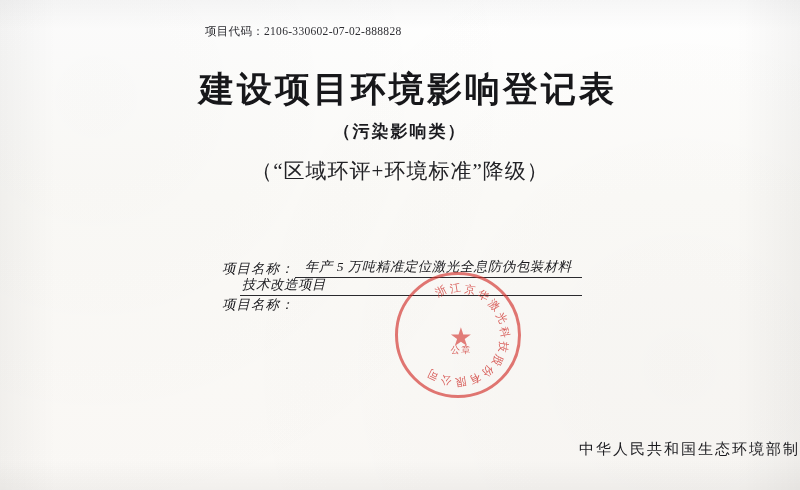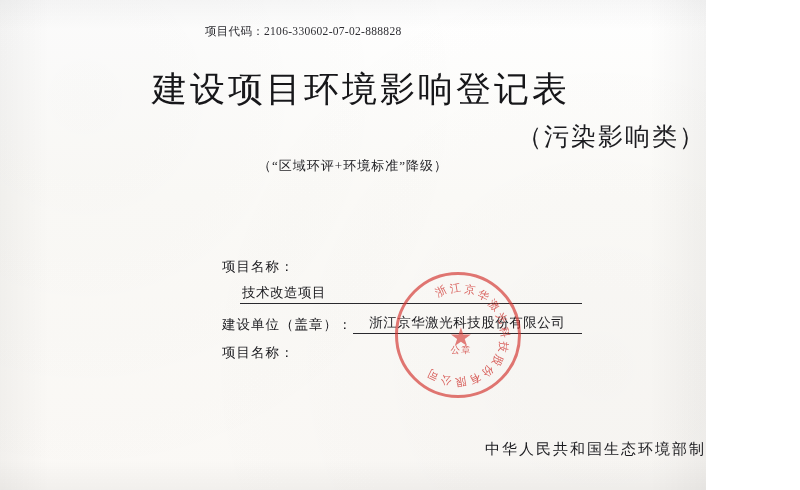--- a/index.html
+++ b/index.html
@@ -8,21 +8,21 @@
   }
   body {
     width: 800px;
     height: 490px;
     background: #ffffff;
     font-family: "Liberation Serif", "DejaVu Serif", serif;
     overflow: hidden;
   }
   .page {
     position: relative;
-    width: 706px;
+    width: 800px;
     height: 490px;
     background: #fdfcfa;
     background-image:
       radial-gradient(circle at 12% 20%, rgba(0,0,0,0.018) 0%, rgba(0,0,0,0) 55%),
       radial-gradient(circle at 85% 75%, rgba(0,0,0,0.02) 0%, rgba(0,0,0,0) 60%),
       linear-gradient(180deg, #ffffff 0%, #fcfbf8 40%, #faf8f5 100%);
     overflow: hidden;
   }
   
   .page:before {
@@ -46,62 +46,63 @@
     white-space: nowrap;
   }
 
   .main-title {
     position: absolute;
     left: 0;
     right: 0;
     top: 66px;
     text-align: center;
     font-size: 35px;
-    font-weight: normal;
+    font-weight: bold;
     letter-spacing: 3px;
     color: #17171a;
     font-family: "Liberation Serif", "DejaVu Serif", serif;
     padding-left: 16px;
   }
 
   .sub-title {
     position: absolute;
     left: 0;
     right: 0;
     top: 120px;
-    text-align: right;
-    font-size: 25px;
+    text-align: center;
+    font-size: 17px;
     letter-spacing: 2px;
     color: #1c1c20;
+    font-weight: bold;
   }
 
   .sub-title2 {
     position: absolute;
     left: 0;
     right: 0;
     top: 157px;
     text-align: center;
-    font-size: 13px;
+    font-size: 21px;
     letter-spacing: 1px;
     color: #222226;
   }
 
   .fields {
     position: absolute;
     left: 222px;
     top: 258px;
     width: 360px;
     font-size: 13.5px;
     color: #1b1b1f;
   }
   .field-row {
     display: flex;
     align-items: flex-end;
-    margin-bottom: 10px;
-    white-space: nowrap;
+    white-space: nowrap;
+    font-style: italic;
   }
   .field-label {
     flex: 0 0 auto;
     letter-spacing: 1px;
   }
   .field-value {
     flex: 1 1 auto;
     border-bottom: 1px solid #2a2a2e;
     padding: 0 2px 1px 2px;
     text-align: center;
@@ -199,30 +200,27 @@
   <div class="main-title">建设项目环境影响登记表</div>
 
   <div class="sub-title">（污染影响类）</div>
 
   <div class="sub-title2">（“区域环评+环境标准”降级）</div>
 
   <div class="fields">
 
     <div class="field-row">
       <span class="field-label">项目名称：</span>
+      <span class="field-value">年产 5 万吨精准定位激光全息防伪包装材料</span>
     </div>
 
     <div class="field-row cont">
       <span class="field-value left">技术改造项目</span>
     </div>
 
-    <div class="field-row">
-      <span class="field-label">建设单位（盖章）：</span>
-      <span class="field-value">浙江京华激光科技股份有限公司</span>
-    </div>
 
     <div class="field-row date-row">
       <span class="field-label">项目名称：</span>
     </div>
 
   </div>
 
   <div class="seal">
     <div class="seal-ring"></div>
     <div class="seal-text">

